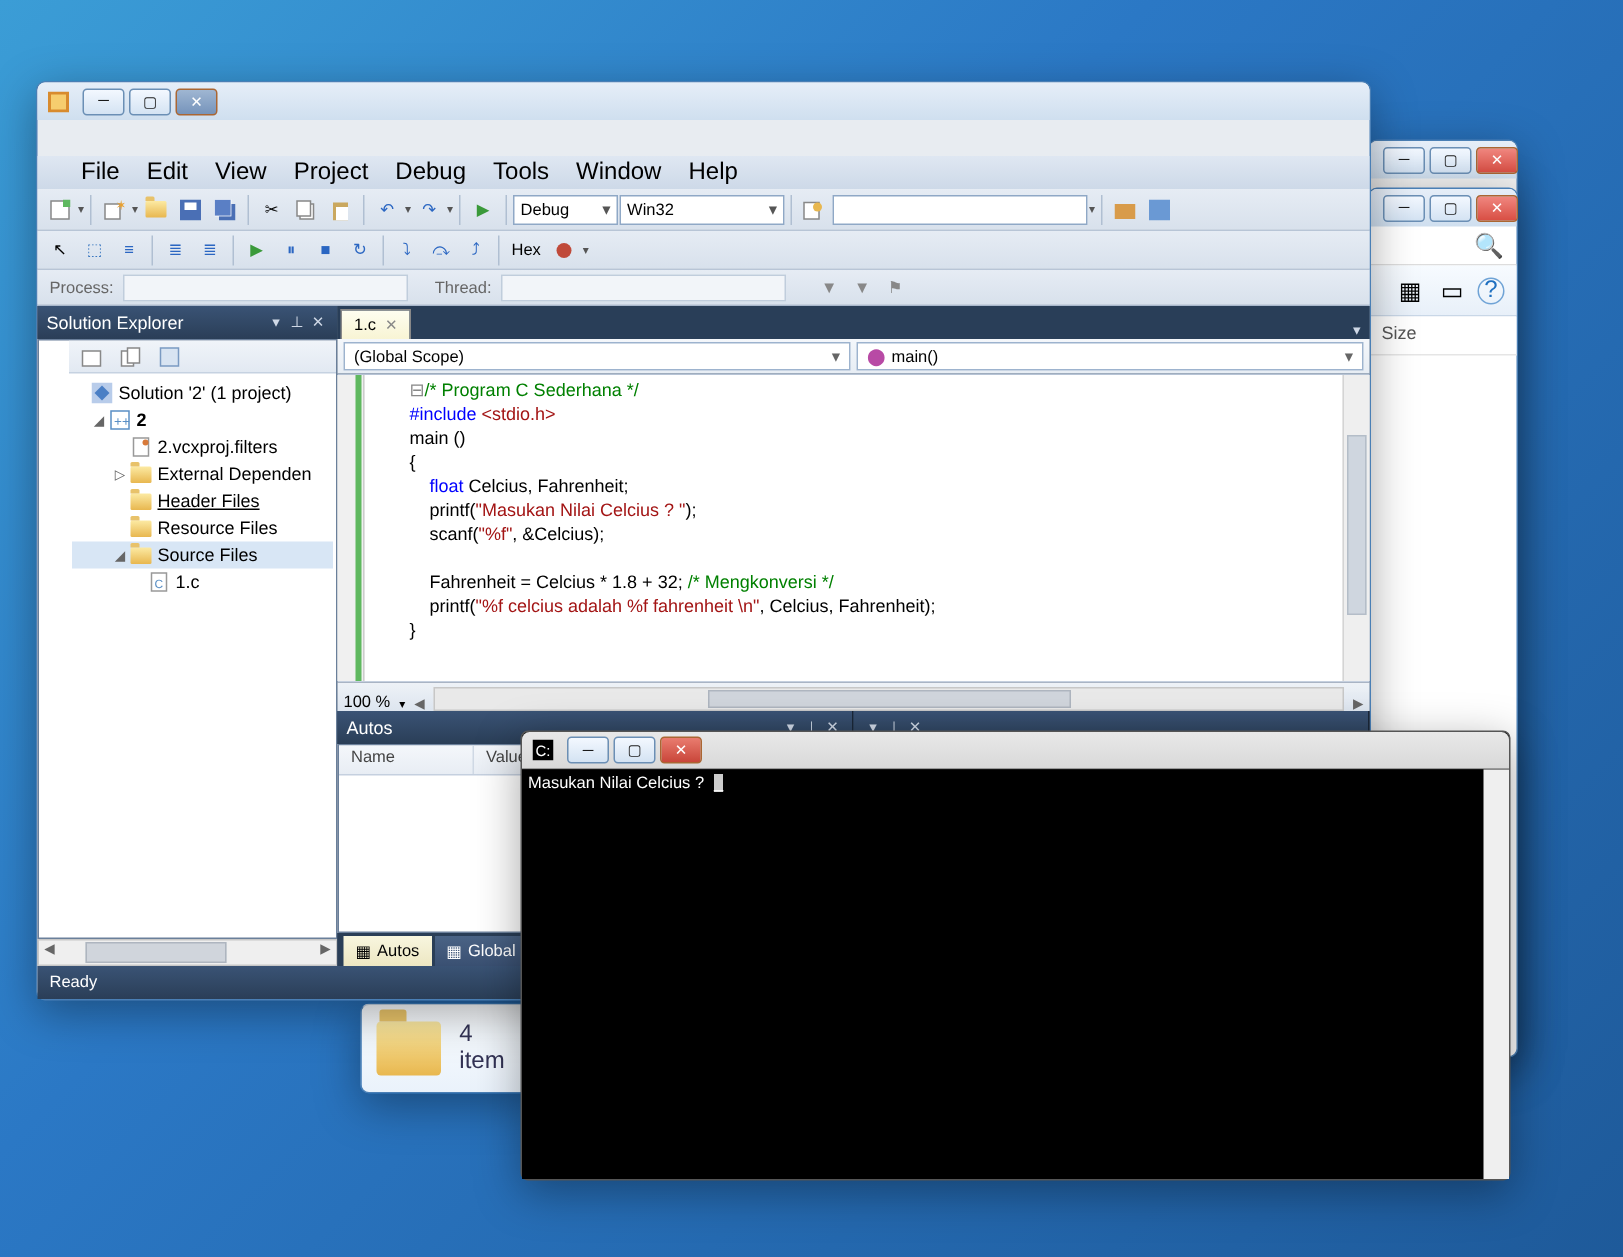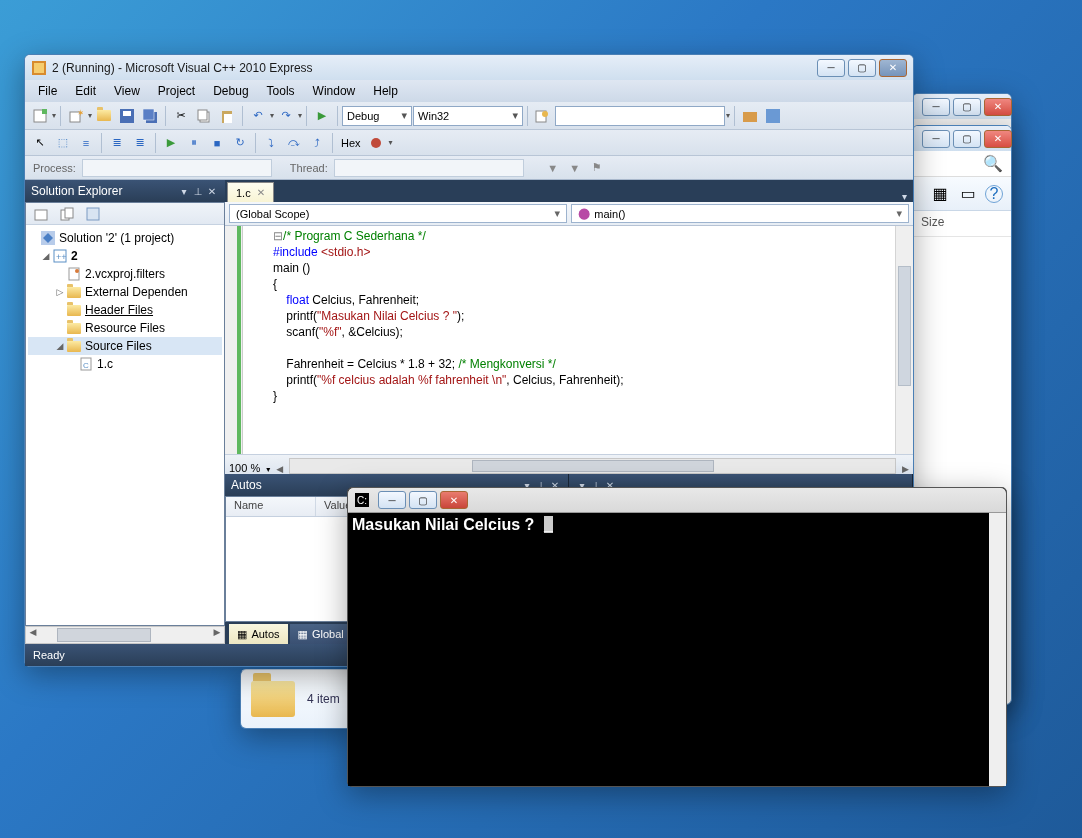--- a/index.html
+++ b/index.html
@@ -15,38 +15,38 @@
 
 .bgwin1 { left:912px; top:93px; width:100px; height:610px; background:#f0f0f0; }
 .bgwin2 { left:912px; top:125px; width:100px; height:580px; background:#fff; }
 .bgcolh { height:26px; background:#fff; border-bottom:1px solid #e5e5e5; padding:4px 8px; font-size:12px; color:#555; }
 .bgtool { height:34px; background:linear-gradient(#f7fbff,#e8f0f9); border-bottom:1px solid #c9d7e7; display:flex; align-items:center; justify-content:flex-end; gap:6px; padding:0 8px; }
 .bgtool .bicon { width:22px; height:22px; border:1px solid transparent; display:flex; align-items:center; justify-content:center; }
 .bgsearch { height:26px; border-bottom:1px solid #ddd; display:flex; align-items:center; justify-content:flex-end; padding:0 8px; }
 
 
 .ide { left:24px; top:54px; width:890px; height:613px; background:#e8ecf1; display:flex; flex-direction:column; }
-.menubar { height:22px; background:linear-gradient(#dfe7f2,#cdd9e8); display:flex; align-items:center; font-size:12px; padding:0 4px; }
+.menubar { height:22px; background:linear-gradient(#dfe7f2,#cdd9e8); display:flex; align-items:center; font-size:16px; padding:0 20px;margin-top:24px; }
 .menubar span { padding:2px 9px; cursor:pointer; }
 .toolbar { height:28px; background:linear-gradient(#e6ecf4,#d8e1ec); display:flex; align-items:center; padding:0 4px; border-bottom:1px solid #b8c5d6; gap:1px; }
 .tbtn { width:22px; height:22px; display:flex; align-items:center; justify-content:center; border:1px solid transparent; cursor:pointer; font-size:11px; }
 .tsep { width:1px; height:20px; background:#b0bfd2; margin:0 3px; }
 .tsel { height:20px; border:1px solid #8fa8c6; background:#fff; font-size:11px; padding:0 4px; display:flex; align-items:center; min-width:70px; }
 .tsel .arr { margin-left:auto; color:#555; }
 .tinput { height:20px; border:1px solid #8fa8c6; background:#fff; width:170px; }
 .ptbar { height:24px; background:linear-gradient(#e6ecf4,#d8e1ec); display:flex; align-items:center; font-size:11px; padding:0 8px; color:#666; border-bottom:1px solid #a9b8cc; }
 .ptbar .lab { margin-right:6px; }
 .ptbar .box { border:1px solid #c0cddc; height:18px; width:190px; background:#f2f5f9; margin-right:18px; }
 
 .body { flex:1; display:flex; min-height:0; }
 .sidepanel { width:200px; background:#2a3e57; display:flex; flex-direction:column; }
 .panelhead { height:22px; background:linear-gradient(#3a5375,#2a3e57); color:#fff; font-size:12px; display:flex; align-items:center; padding:0 6px; }
 .panelhead .t { flex:1; }
 .panelhead .pic { width:14px; color:#cfd8e6; cursor:pointer; text-align:center; font-size:10px; }
-.panelbody { flex:1; background:#fff; border:1px solid #6a7f9a; margin:0; overflow:auto; font-size:12px; }
+.panelbody { flex:1; background:#fff; border:1px solid #6a7f9a; margin:0; overflow:auto; font-size:12px;padding-left:20px; }
 .panelbody .toolr { height:22px; background:linear-gradient(#f0f4f9,#e2e9f2); border-bottom:1px solid #c6d2e1; display:flex; align-items:center; gap:4px; padding:0 4px; }
 .tree { padding:4px 2px; }
 .trow { display:flex; align-items:center; height:18px; cursor:pointer; white-space:nowrap; }
 .trow .exp { width:12px; text-align:center; color:#666; font-size:9px; }
 .trow .ic { width:16px; height:16px; margin-right:3px; display:inline-flex; align-items:center; justify-content:center; }
 .trow.sel { background:#d8e6f5; }
 .folder-ic { width:14px; height:11px; background:linear-gradient(#fceaa3,#e8b74f); border-radius:1px; position:relative; }
 .folder-ic:before { content:""; position:absolute; top:-3px; left:0; width:6px; height:3px; background:#e8c26a; border-radius:1px 1px 0 0; }
 
 .editor { flex:1; display:flex; flex-direction:column; background:#293e58; min-width:0; }
@@ -75,26 +75,26 @@
 .bpgrid { flex:1; background:#fff; border:1px solid #6a7f9a; }
 .gridhead { height:20px; background:linear-gradient(#f4f7fb,#e8edf4); border-bottom:1px solid #c5d0df; display:flex; font-size:11px; color:#444; }
 .gridhead div { padding:2px 8px; border-right:1px solid #d0d9e5; }
 
 .statusbar { height:22px; background:linear-gradient(#3a5375,#2a3e57); color:#fff; font-size:11px; display:flex; align-items:center; padding:0 8px; }
 
 
 .console { left:347px; top:487px; width:660px; height:300px; background:#000; border:1px solid #555; border-radius:5px; display:flex; flex-direction:column; }
 .console .titlebar { background:linear-gradient(#e8e8e8,#d9d9d9); border-bottom:1px solid #999; }
 .console .wbtn.close { background:linear-gradient(#e97c6f,#c9463a); }
-.cbody { flex:1; background:#000; color:#fff; font-family:"Lucida Console",monospace; font-size:16px; padding:2px 4px; white-space:pre;font-weight:bold; }
+.cbody { flex:1; background:#000; color:#fff; font-family:"Lucida Console",monospace; font-size:11px; padding:2px 4px; white-space:pre; }
 .cscroll { width:17px; background:#efefef; }
 .cwrap { flex:1; display:flex; }
 
 
-.tbfolder { left:240px; top:669px; width:120px; height:60px; background:linear-gradient(#fafdff,#eaf2fb); border-top:1px solid #c0d2e6; display:flex; align-items:center; gap:12px; padding:0 10px; font-size:12px; color:#335; }
+.tbfolder { left:240px; top:669px; width:120px; height:60px; background:linear-gradient(#fafdff,#eaf2fb); border-top:1px solid #c0d2e6; display:flex; align-items:center; gap:12px; padding:0 10px; font-size:16px; color:#335; }
 .bigfolder { width:44px; height:36px; background:linear-gradient(#fceaa3,#e8b74f); border-radius:3px; position:relative; }
 .bigfolder:before { content:""; position:absolute; top:-8px; left:2px; width:18px; height:8px; background:#edc76b; border-radius:2px 2px 0 0; }
 
 svg { display:block; }
 </style>
 </head>
 <body>
 
 <div class="win bgwin1">
   <div class="titlebar">
@@ -133,21 +133,20 @@
 </div>
 
 <div class="win ide">
   <div class="titlebar">
     <span class="ico">
       <svg width="14" height="14">
           <rect width="14" height="14" fill="#d88b2e"></rect>
           <rect x="2" y="2" width="10" height="10" fill="#f6cd6e"></rect>
         </svg>
     </span>
-    <span class="t">2 (Running) - Microsoft Visual C++ 2010 Express</span>
     <div class="wbtns">
       <div class="wbtn">─</div>
       <div class="wbtn">▢</div>
       <div class="wbtn close" style="background:linear-gradient(#9fb6d2,#7694bb);color:#fff;">✕</div>
     </div>
   </div>
 
   <div class="menubar">
     <span>File</span>
     <span>Edit</span>

